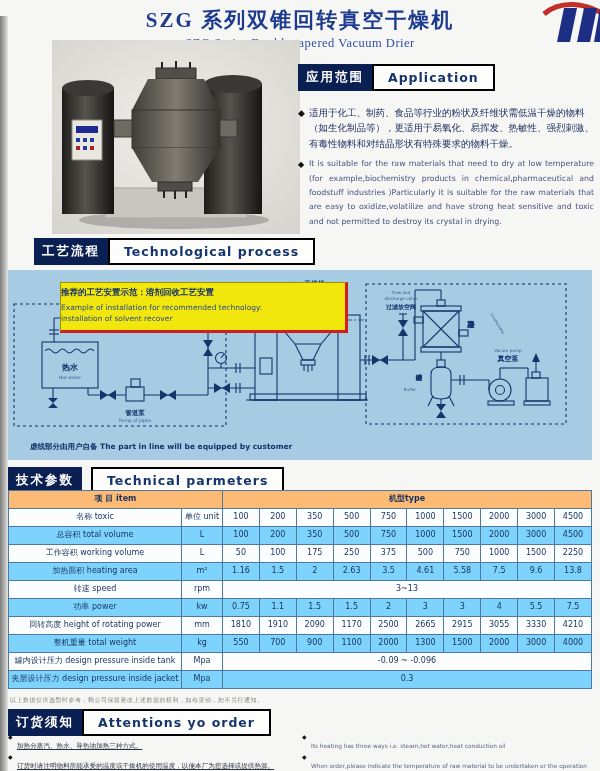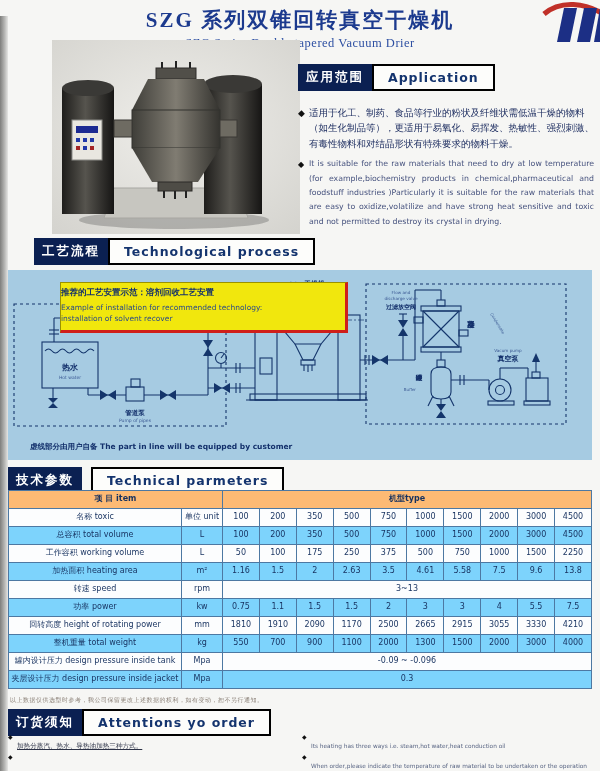--- a/index.html
+++ b/index.html
@@ -407,19 +407,19 @@
 
   <div id="disc">以上数据仅供选型时参考，我公司保留更改上述数据的权利，如有变动，恕不另行通知。</div>
 
   <div class="sec-tag" id="ordertag">
     <span class="tag-zh">订货须知</span>
     <span class="tag-en">Attentions yo order</span>
   </div>
 
   <div id="bul-zh">
       <div class="bullet zh"><span class="dia">◆</span><span class="bt">加热分蒸汽、热水、导热油加热三种方式。</span></div>
-      <div class="bullet zh"><span class="dia">◆</span></div>
+      <div class="bullet zh"><span class="dia">◆</span><span class="bt">订货时请注明物料所能承受的温度或干燥机的使用温度，以便本厂为您选择或提供热源。</span></div>
     </div>
   <div id="bul-en">
       <div class="bullet en"><span class="dia">◆</span><span class="bt">Its heating has three ways i.e. steam,hot water,heat conduction oil</span></div>
       <div class="bullet en"><span class="dia">◆</span><span class="bt">When order,please indicate the temperature of raw material to be undertaken or the operation temperature of drier in order to choose or provide suitable heat source for you</span></div>
     </div>
 </div>
 
 </body></html>

